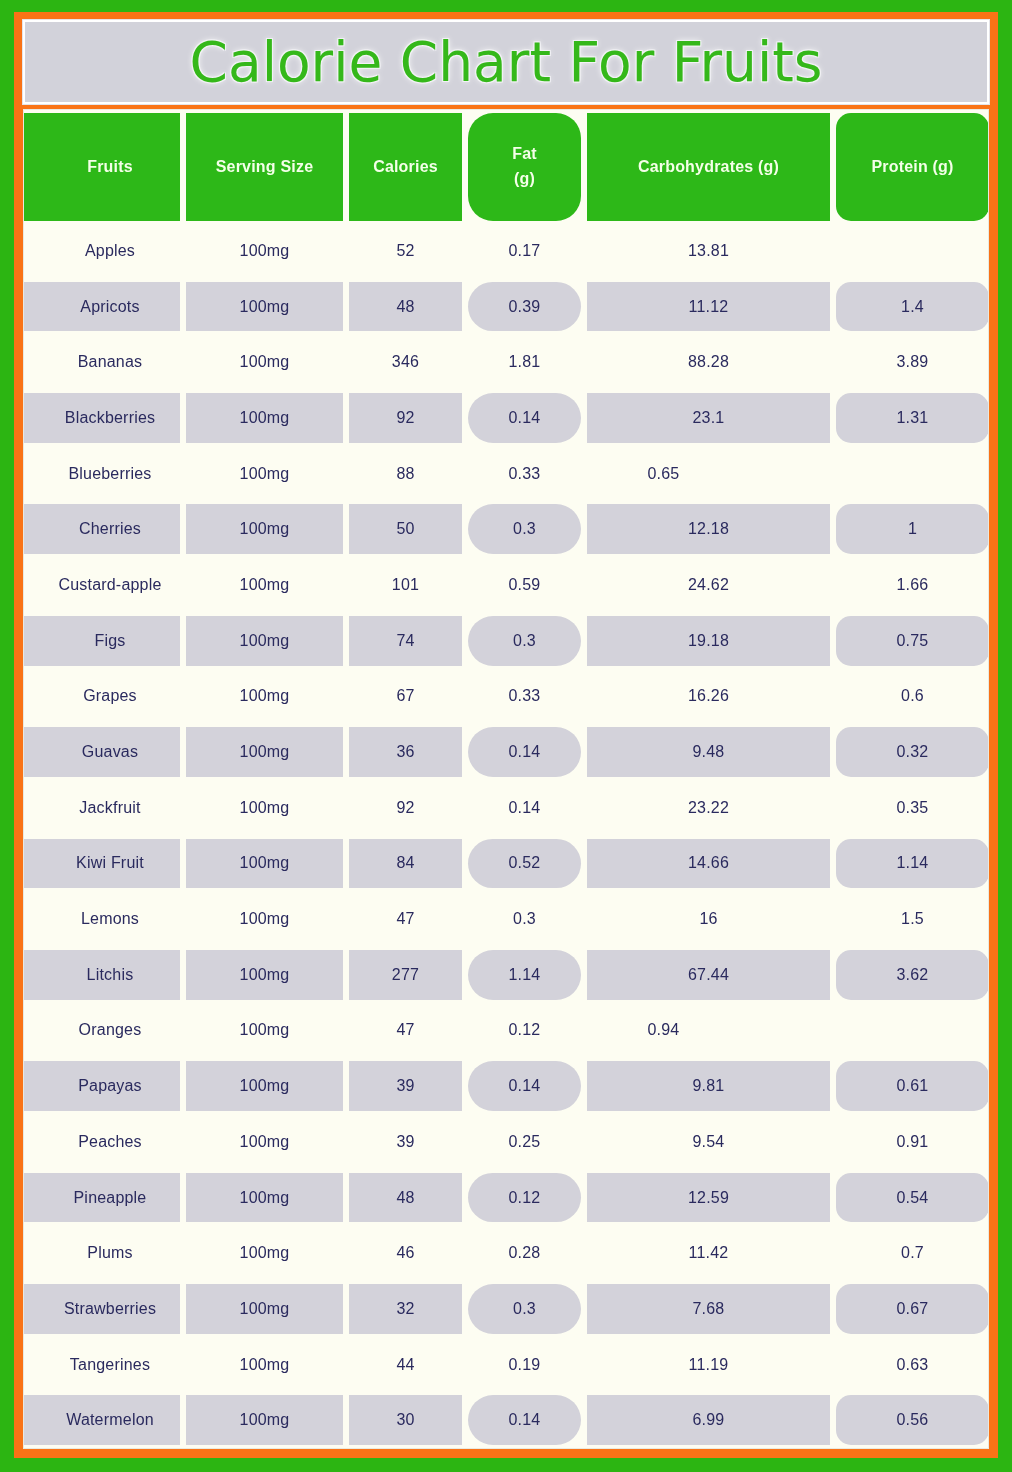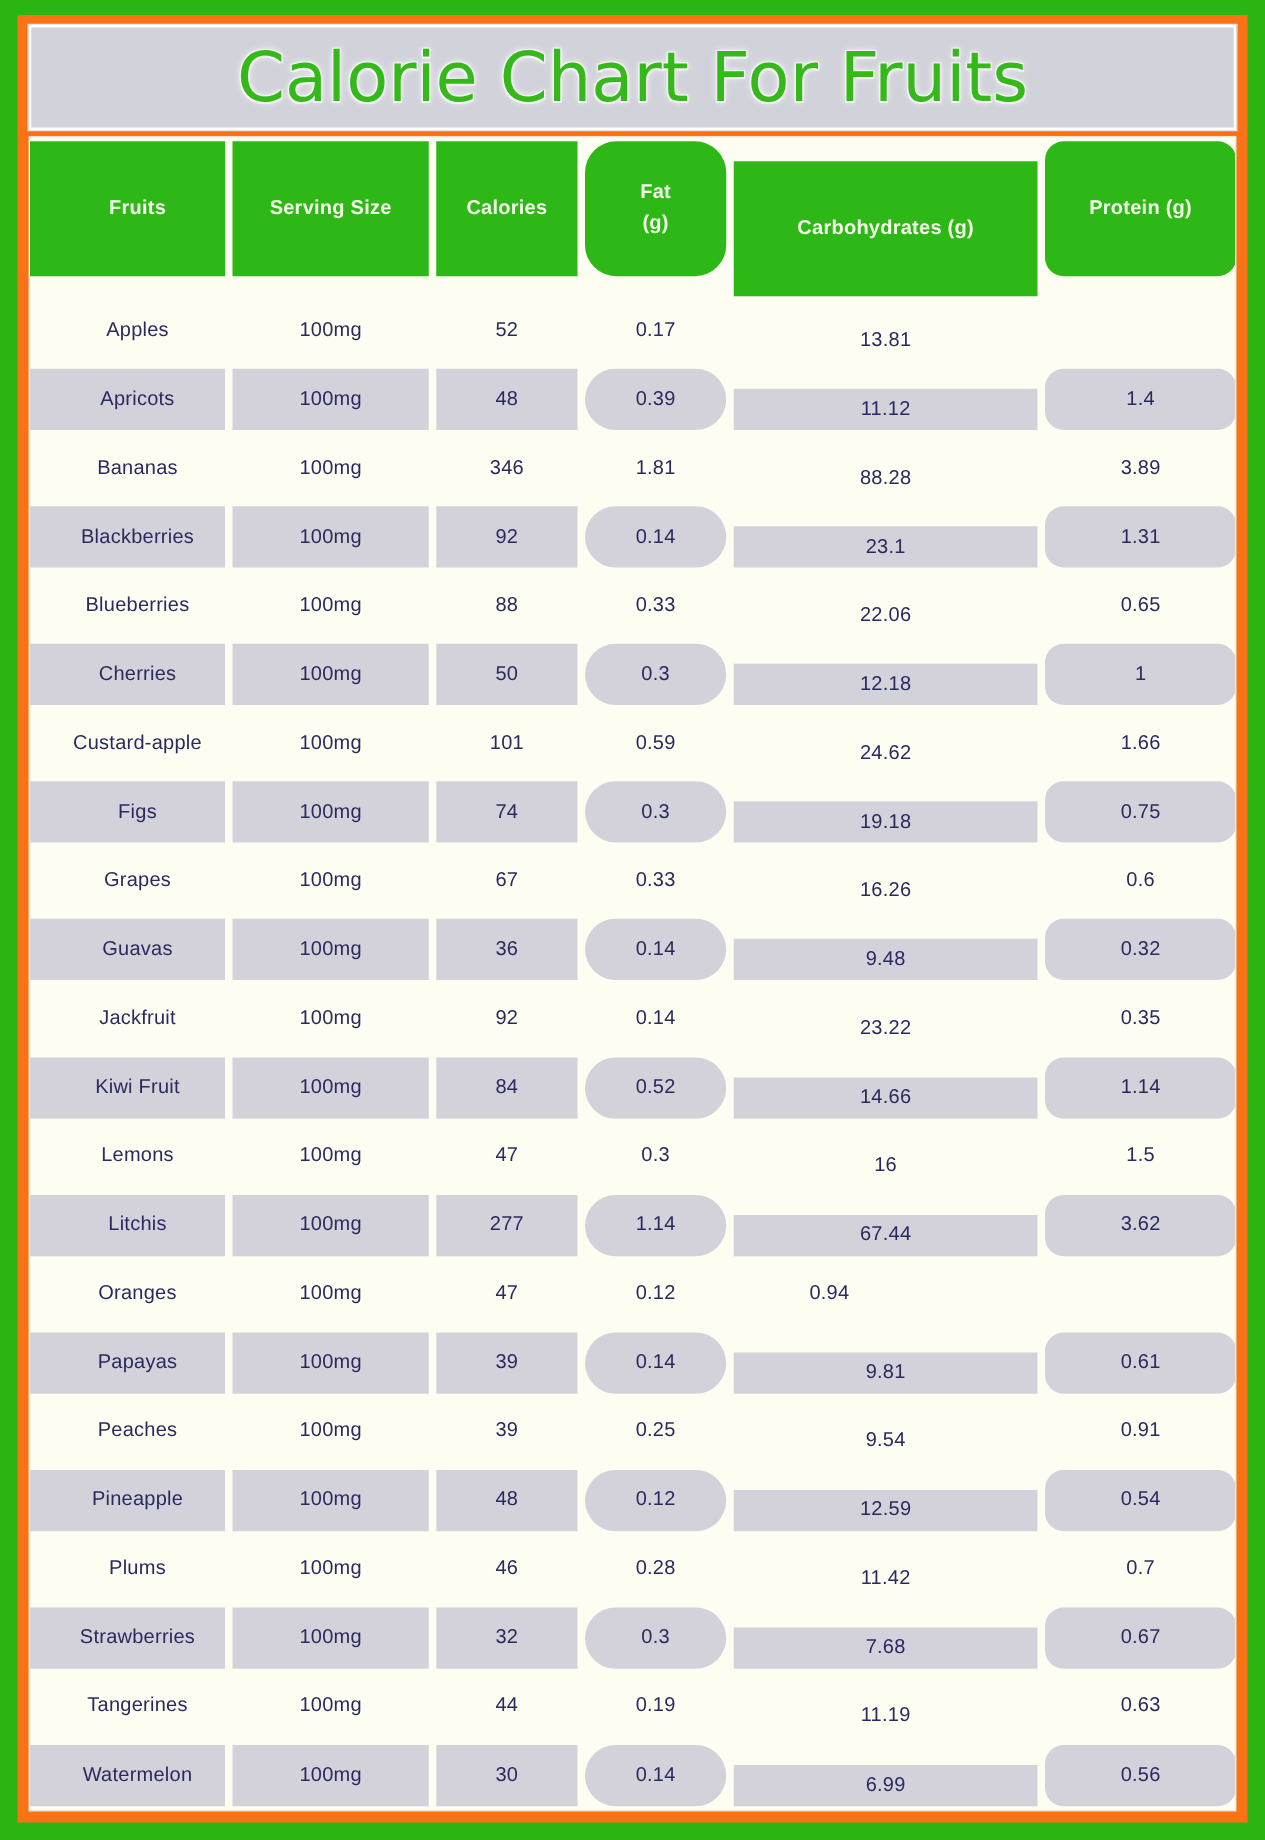--- a/index.html
+++ b/index.html
@@ -125,21 +125,21 @@
 
   .trow.alt .td {
     background: #D3D2DA;
   }
 
   
   .c0 { flex: 0 0 156px; }
   .c1 { flex: 0 0 157px; }
   .c2 { flex: 0 0 113px; }
   .c3 { flex: 0 0 113px; border-radius: 25px; }
-  .c4 { flex: 0 0 243px; margin-top: 16px; }
+  .c4 { flex: 0 0 243px; }
   .c5 { flex: 0 0 153px; border-radius: 15px; }
 
   .pad-left { padding-left: 16px; }
 </style>
 </head>
 <body>
 
 <div class="frame">
   <div class="sheet">
 
@@ -193,21 +193,20 @@
             <div class="td c2">92</div>
             <div class="td c3">0.14</div>
             <div class="td c4">23.1</div>
             <div class="td c5">1.31</div>
           </div>
           <div class="trow">
             <div class="td c0 pad-left">Blueberries</div>
             <div class="td c1">100mg</div>
             <div class="td c2">88</div>
             <div class="td c3">0.33</div>
-            <div class="td c4">22.06</div>
             <div class="td c5">0.65</div>
           </div>
           <div class="trow alt">
             <div class="td c0 pad-left">Cherries</div>
             <div class="td c1">100mg</div>
             <div class="td c2">50</div>
             <div class="td c3">0.3</div>
             <div class="td c4">12.18</div>
             <div class="td c5">1</div>
           </div>

